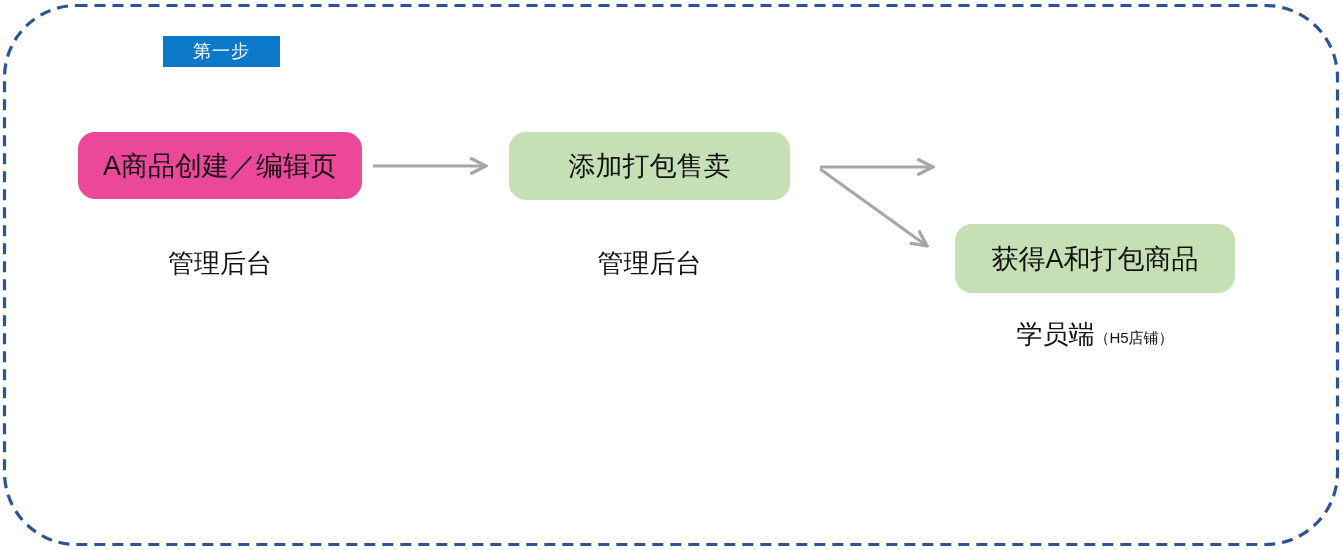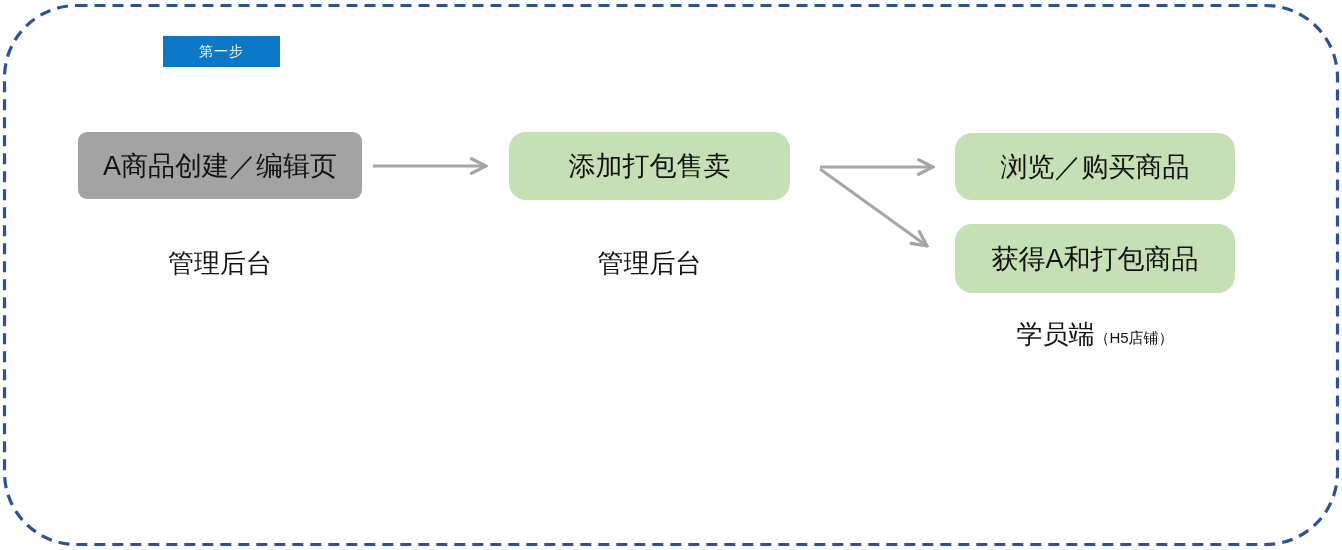--- a/index.html
+++ b/index.html
@@ -19,41 +19,41 @@
     left: 0; top: 0;
     width: 1342px; height: 550px;
   }
 
   .badge {
     position: absolute;
     width: 117px;
     height: 31px;
     background: #0b79c7;
     color: #ffffff;
-    font-size: 14px;
+    font-size: 18px;
     line-height: 31px;
     text-align: center;
     letter-spacing: 1px;
   }
   .badge.b1 { left: 163px; top: 36px; }
   .badge.b2 { left: 588px; top: 36px; }
   .badge.b3 { left: 1035px; top: 36px; }
 
   .flowbox {
     position: absolute;
     display: flex;
     align-items: center;
     justify-content: center;
     border-radius: 17px;
     color: #121212;
     font-size: 27px;
     text-align: center;
     white-space: nowrap;
   }
-  .flowbox.light { background: #a3a3a3; border-radius: 9px; }
+  .flowbox.light { background: #ec4899; }
   .flowbox.green { background: #c5e0b4; }
   .flowbox.box1 { left: 78px;  top: 132px; width: 284px; height: 67px; }
   .flowbox.box2 { left: 509px; top: 132px; width: 281px; height: 68px; }
   .flowbox.box3 { left: 955px; top: 133px; width: 280px; height: 67px; }
   .flowbox.box4 { left: 955px; top: 224px; width: 280px; height: 69px; }
 
   .zone-label {
     position: absolute;
     color: #121212;
     font-size: 26px;
@@ -71,21 +71,20 @@
 <div class="canvas">
 
   <svg class="layer" viewBox="0 0 1342 550" aria-hidden="true">
     <rect x="4.5" y="5.5" width="1333" height="539" rx="72" ry="72" fill="none" stroke="#2e5394" stroke-width="3.2" stroke-dasharray="11 7"></rect>
   </svg>
 
   <div class="badge b1">第一步</div>
 
   <div class="flowbox light box1">A商品创建／编辑页</div>
   <div class="flowbox green box2">添加打包售卖</div>
-  <div class="flowbox green box3">浏览／购买商品</div>
   <div class="flowbox green box4">获得A和打包商品</div>
 
   <svg class="layer" viewBox="0 0 1342 550" aria-hidden="true">
     <defs>
       <marker id="ah" viewBox="0 0 10 10" refX="9" refY="5" markerWidth="18" markerHeight="18" orient="auto" markerUnits="userSpaceOnUse">
         <path d="M1,1 L9,5 L1,9" fill="none" stroke="#a6a6a6" stroke-width="1.8" stroke-linecap="round"></path>
       </marker>
     </defs>
     <path d="M373,166 L486,166" fill="none" stroke="#a6a6a6" stroke-width="3" marker-end="url(#ah)"></path>
     <path d="M820,167 L933,167" fill="none" stroke="#a6a6a6" stroke-width="3" marker-end="url(#ah)"></path>

